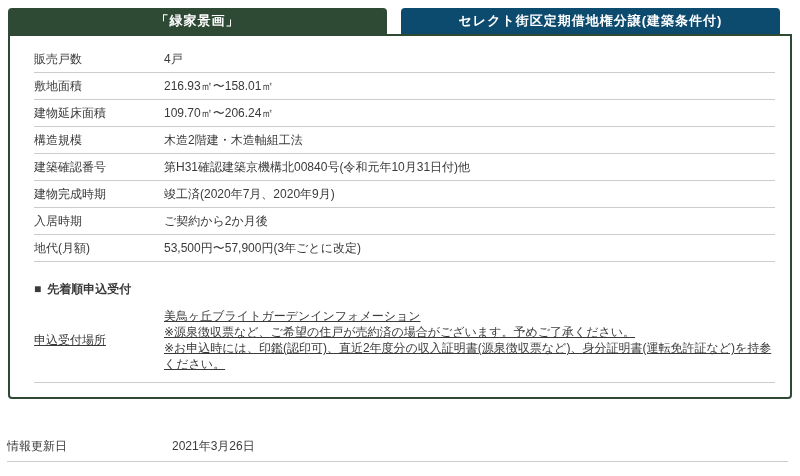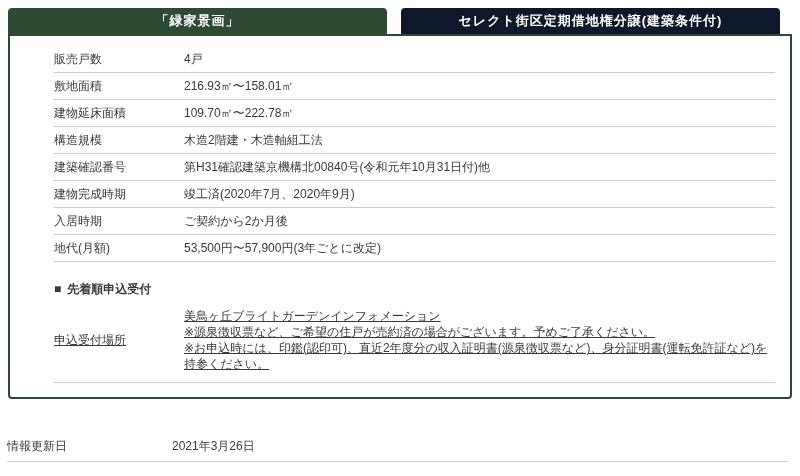--- a/index.html
+++ b/index.html
@@ -28,30 +28,30 @@
     text-align: center;
     font-size: 13px;
     font-weight: bold;
     color: #ffffff;
     border-radius: 4px 4px 0 0;
     letter-spacing: 1px;
     cursor: pointer;
     white-space: nowrap;
   }
   .tab.active   { background: #2e4a34; }
-  .tab.inactive { background: #0f172a; }
+  .tab.inactive { background: #0c4a6e; }
 
   
   .panel {
     margin: 0 8px;
     border: 2px solid #2e4a34;
     border-radius: 0 0 4px 4px;
     background: #ffffff;
     box-sizing: border-box;
-    padding: 10px 15px 14px 44px;
+    padding: 10px 15px 14px 24px;
   }
   table.spec {
     width: 100%;
     border-collapse: collapse;
     font-size: 12px;
   }
   table.spec td {
     border-bottom: 1px solid #cccccc;
     padding: 5px 0;
     vertical-align: middle;
@@ -117,21 +117,21 @@
         <tr>
           <td class="lbl">販売戸数</td>
           <td class="val">4戸</td>
         </tr>
         <tr>
           <td class="lbl">敷地面積</td>
           <td class="val">216.93㎡〜158.01㎡</td>
         </tr>
         <tr>
           <td class="lbl">建物延床面積</td>
-          <td class="val">109.70㎡〜222.78㎡</td>
+          <td class="val">109.70㎡〜206.24㎡</td>
         </tr>
         <tr>
           <td class="lbl">構造規模</td>
           <td class="val">木造2階建・木造軸組工法</td>
         </tr>
         <tr>
           <td class="lbl">建築確認番号</td>
           <td class="val">第H31確認建築京機構北00840号(令和元年10月31日付)他</td>
         </tr>
         <tr>

